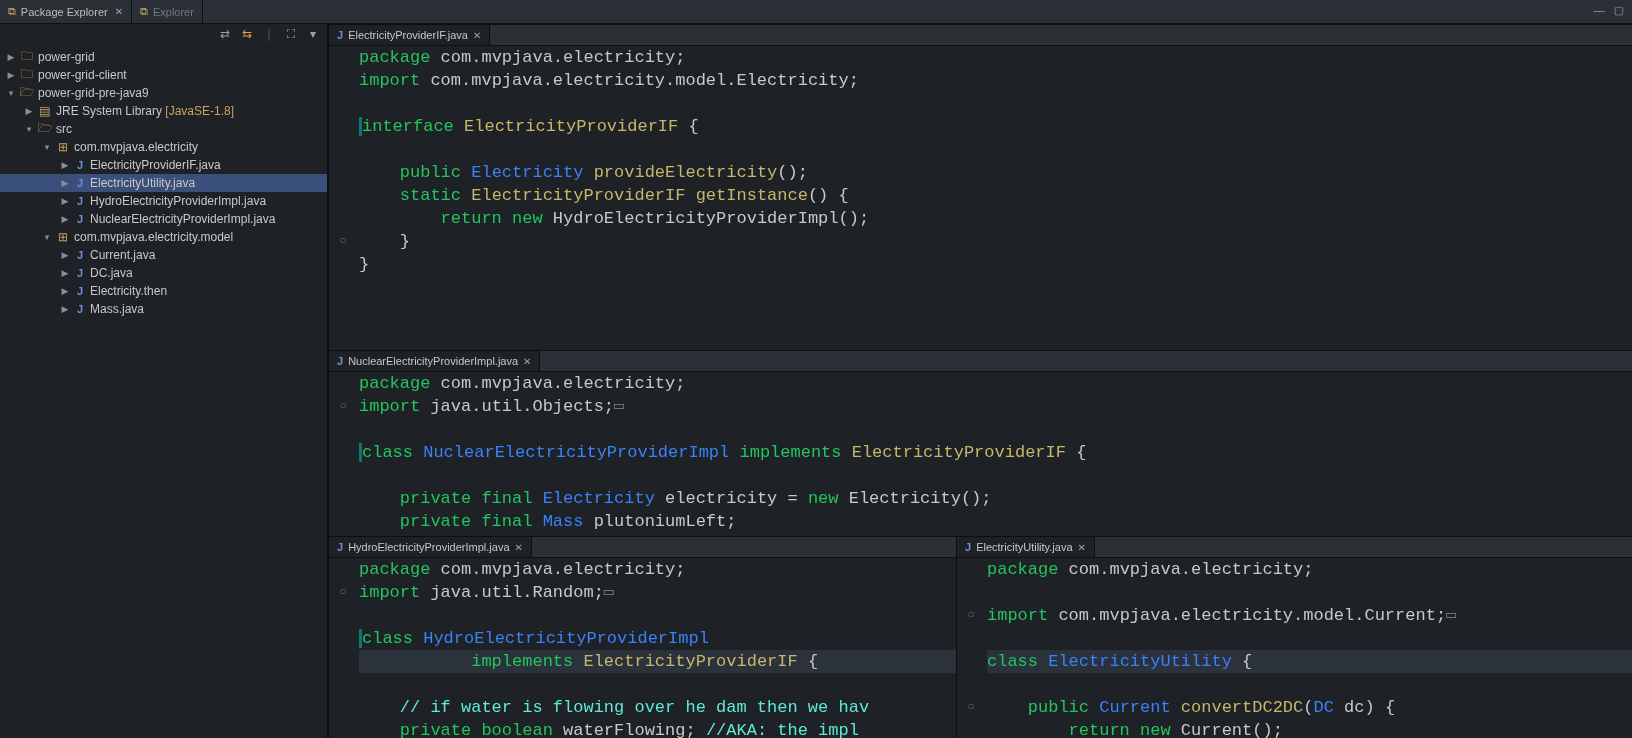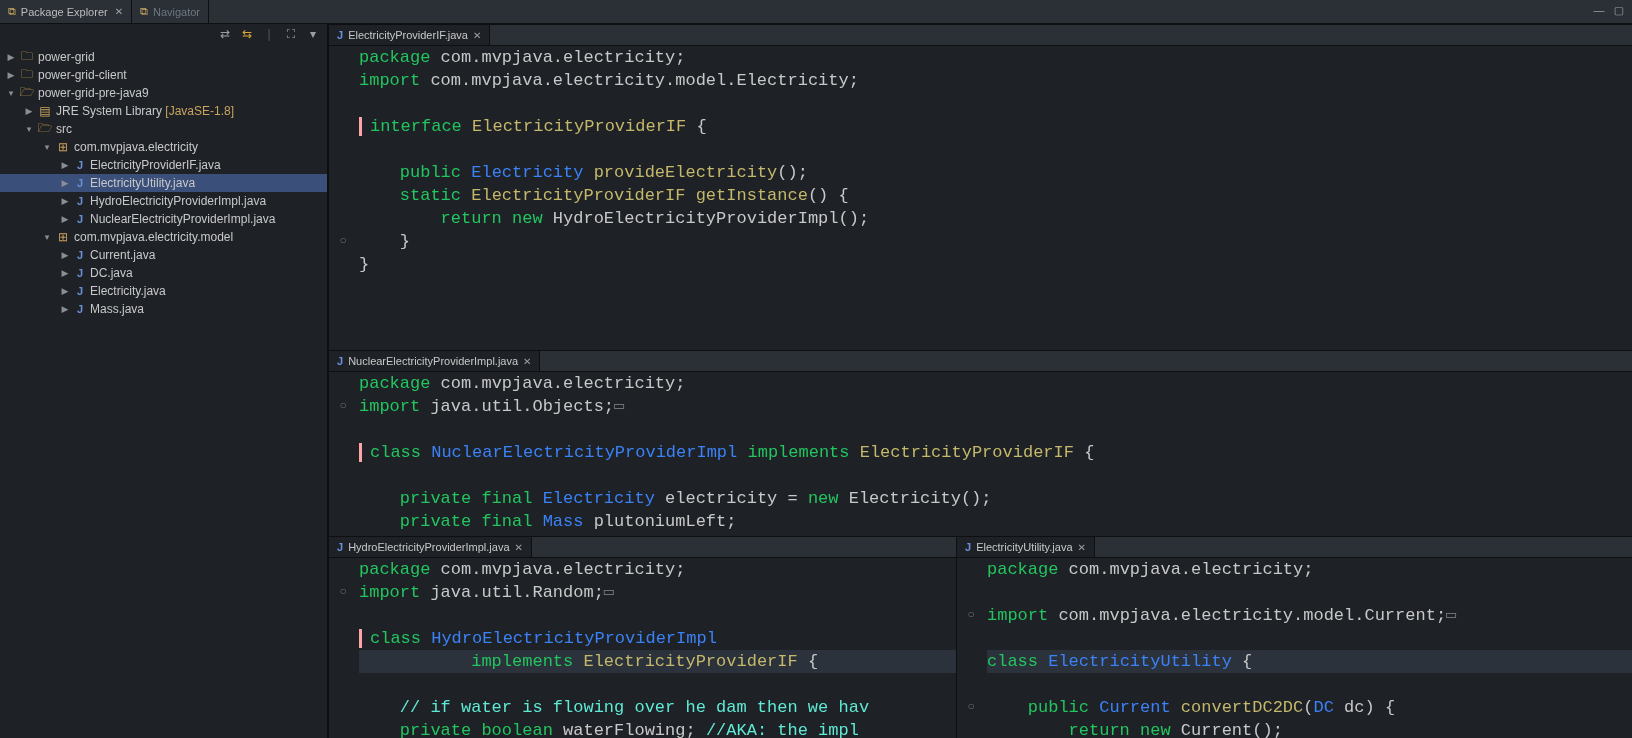--- a/index.html
+++ b/index.html
@@ -115,21 +115,21 @@
   text-align: center;
 }
 .gutter .mark { height: 23px; display:flex; align-items:center; justify-content:center; }
 .code { flex: 1; white-space: pre; padding-left: 2px; overflow: hidden; }
 .hl-line { background: #2b323b; display: block; }
 .kw { color: #22c55e; }
 .type { color: #3b82f6; }
 .fn { color: #c5b86a; }
 .comment { color: #5eead4; }
 .pkg { color: #c8c8c8; }
-.decl-bar { border-left: 3px solid #fca5a5; padding-left: 8px; }
+.decl-bar { border-left: 3px solid #0f766e; padding-left: 0; }
 .fold { color: #6e7278; }
 .top-right-btns {
   position: absolute; top: 2px; right: 4px; display: flex; gap: 2px;
 }
 .top-right-btns .b {
   width: 18px; height: 16px; background: #2b3036;
   display:flex; align-items:center; justify-content:center;
   color:#9aa0a6; font-size:11px;
 }
 .pkg-icon-bar { width: 14px; display:flex; align-items:center; justify-content:center; }
@@ -139,21 +139,21 @@
 
 <div class="ide-root">
   <div class="view-tabs">
     <div class="view-tab">
       <span style="color:#c9a95f">⧉</span>
       <span>Package Explorer</span>
       <span class="x">✕</span>
     </div>
     <div class="view-tab inactive">
       <span style="color:#c9a95f">⧉</span>
-      <span>Navigator</span>
+      <span>Explorer</span>
     </div>
     <div class="view-controls">
       <span class="btn">▭</span>
       <span class="btn">▢</span>
     </div>
     <div class="top-right-btns">
       <span class="b">―</span>
       <span class="b">▢</span>
     </div>
   </div>
@@ -230,21 +230,21 @@
           <span class="tree-label">Current.java</span>
         </div>
         <div class="tree-row" style="padding-left:60px">
           <span class="tree-arrow">▶</span>
           <span class="icon-j">J</span>
           <span class="tree-label">DC.java</span>
         </div>
         <div class="tree-row" style="padding-left:60px">
           <span class="tree-arrow">▶</span>
           <span class="icon-j">J</span>
-          <span class="tree-label">Electricity.java</span>
+          <span class="tree-label">Electricity.then</span>
         </div>
         <div class="tree-row" style="padding-left:60px">
           <span class="tree-arrow">▶</span>
           <span class="icon-j">J</span>
           <span class="tree-label">Mass.java</span>
         </div>
       </div>
     </div>
 
     <div class="editors">

